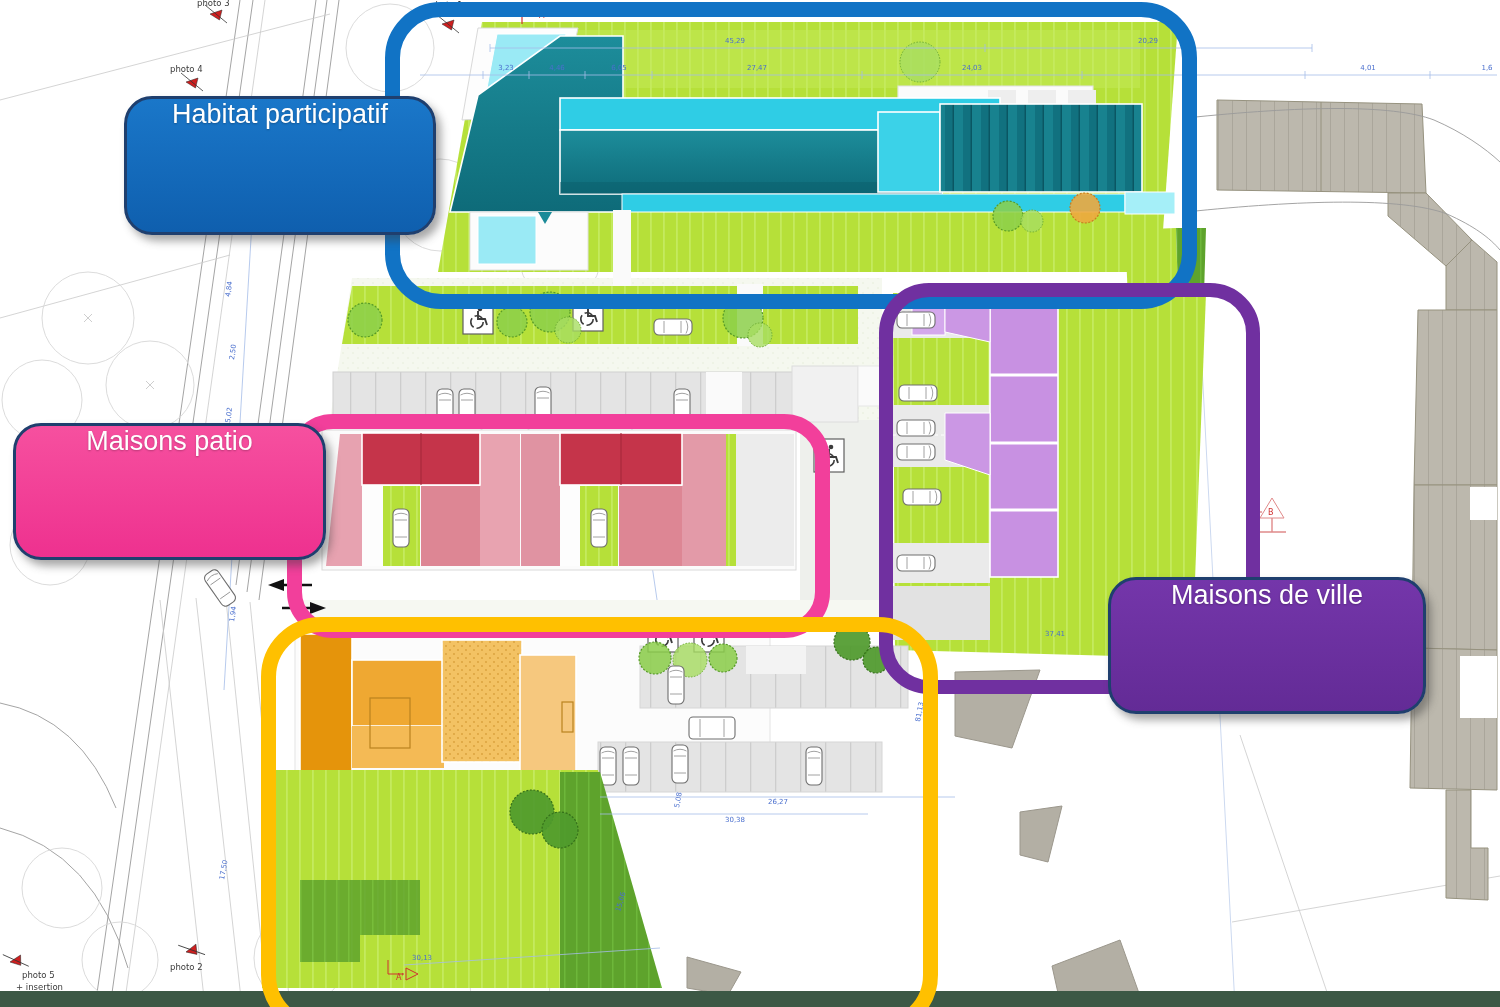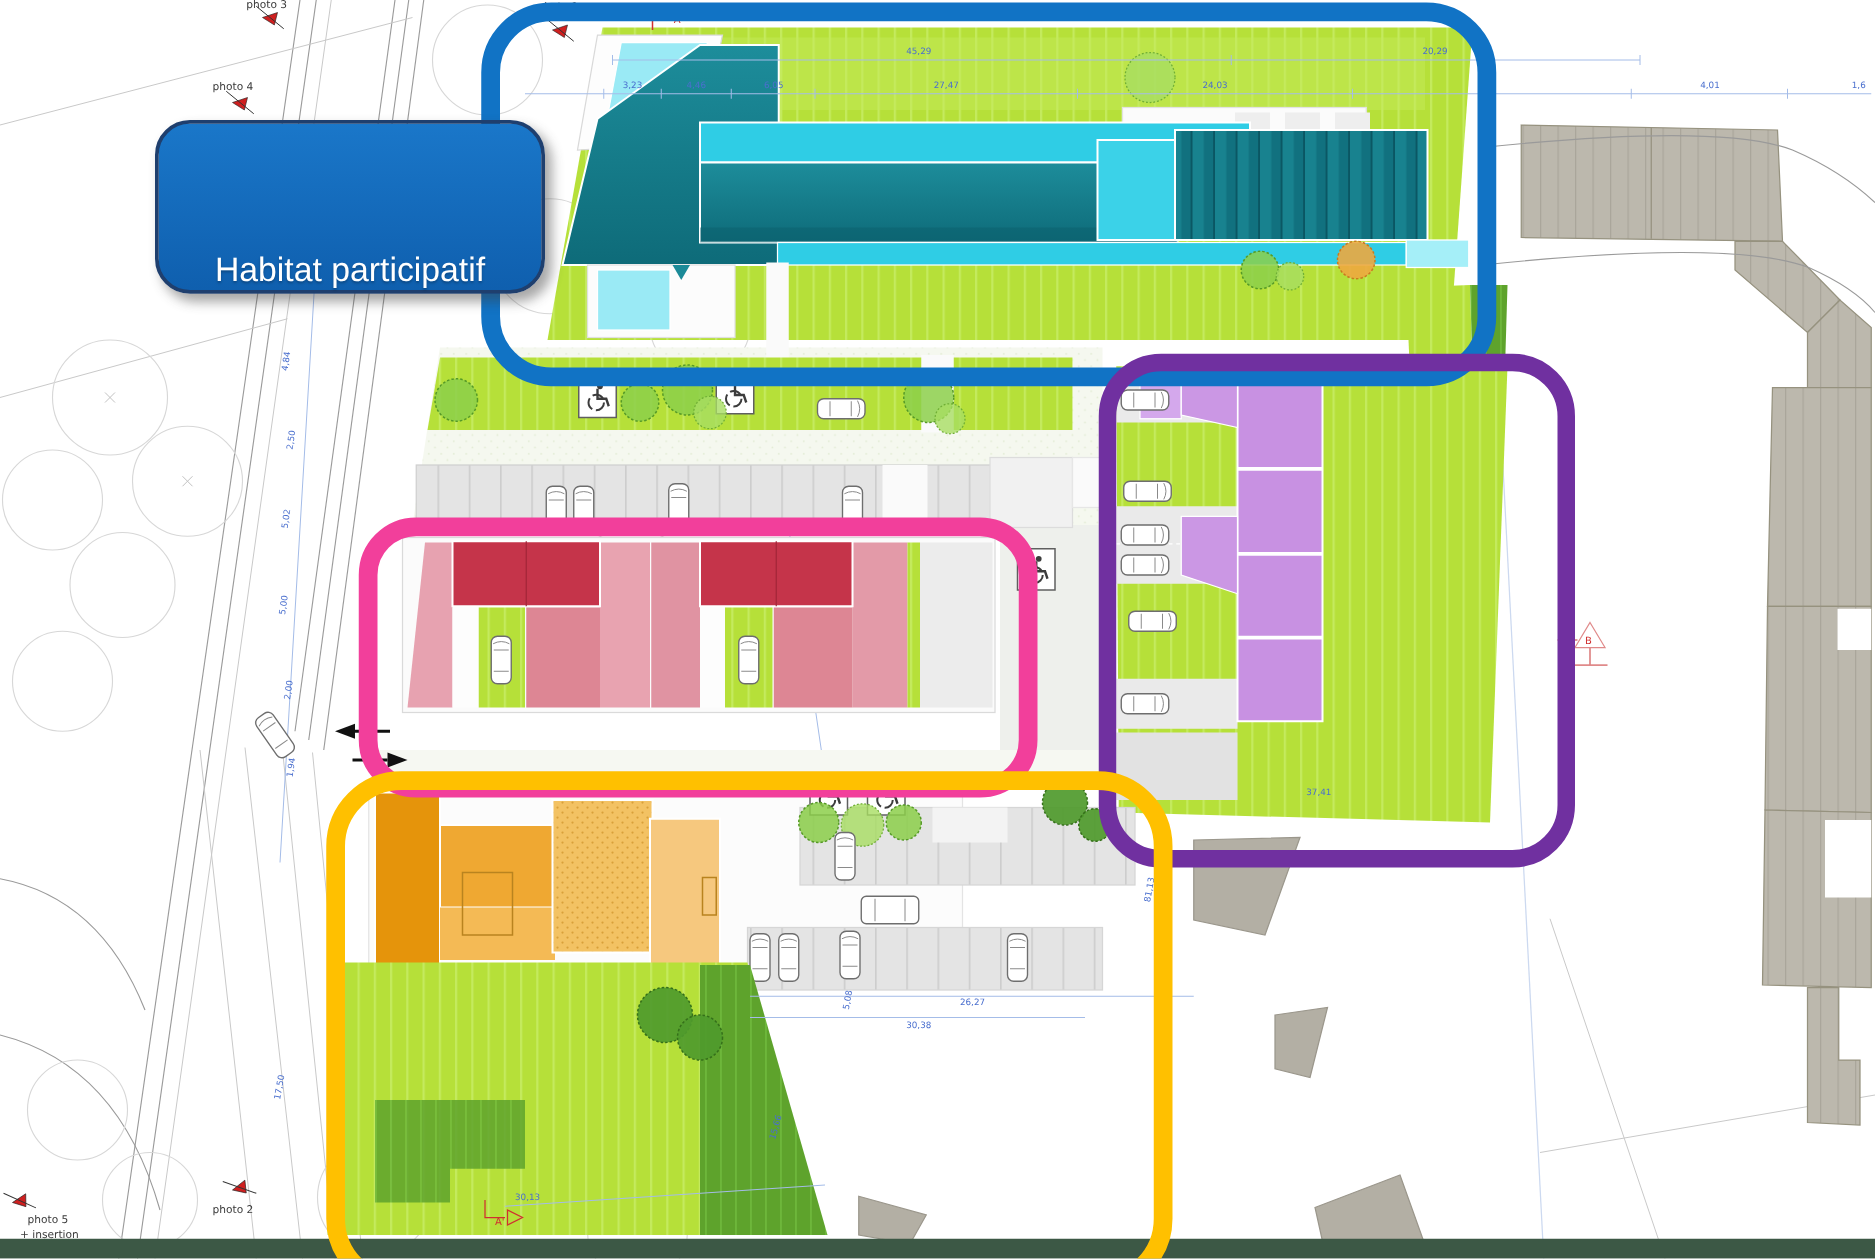--- a/index.html
+++ b/index.html
@@ -22,21 +22,21 @@
   .trl{fill:#a8dd62;fill-opacity:.8;stroke:#6fae35;stroke-width:1;stroke-dasharray:1.5 1.5}
   .trd{fill:#4f9a2c;fill-opacity:.92;stroke:#35701a;stroke-width:1.2;stroke-dasharray:2 1.6}
   .tro{fill:#eda93f;fill-opacity:.9;stroke:#c97b1f;stroke-width:1.2;stroke-dasharray:2 1.6}
   
   .outline{position:absolute;background:transparent;pointer-events:none;}
   .o-blue{left:385px;top:2px;width:782px;height:277px;border:15px solid #1173c5;border-radius:56px;}
   .o-pink{left:287px;top:414px;width:513px;height:194px;border:15px solid #f23f9b;border-radius:46px;}
   .o-purple{left:879px;top:283px;width:353px;height:383px;border:14px solid #7030a0;border-radius:50px;}
   .o-orange{left:261px;top:617px;width:647px;height:388px;border:15px solid #ffc000;border-radius:60px;}
   
-  .lbl{position:absolute;display:flex;align-items:flex-end;justify-content:center;
+  .lbl{position:absolute;display:flex;align-items:flex-start;justify-content:center;
        color:#fff;font-size:27px;border:3px solid #1f3f6e;border-radius:28px;
        box-shadow:5px 6px 9px rgba(60,60,60,.45);text-shadow:0 1px 2px rgba(0,0,0,.25);}
   .l-habitat{left:124px;top:96px;width:306px;height:133px;background:linear-gradient(#1a77c9,#0f5fae);}
   .l-patio{left:13px;top:423px;width:307px;height:131px;background:linear-gradient(#f6509f,#ee318f);}
   .l-ville{left:1108px;top:577px;width:312px;height:131px;background:linear-gradient(#7436aa,#632b96);}
   .l-collectif{left:793px;top:830px;width:311px;height:141px;background:linear-gradient(#ffc00a,#fbaf00);}
 </style>
 </head>
 <body>
 
@@ -408,14 +408,20 @@
 </svg>
 
 <div class="outline o-blue" style="border-color: rgb(17, 115, 197);"></div>
 <div class="outline o-pink" style="border-color: rgb(242, 63, 155);"></div>
 <div class="outline o-purple" style="border-color: rgb(112, 48, 160);"></div>
 <div class="outline o-orange" style="border-color: rgb(255, 192, 0);"></div>
 
 <div class="lbl l-habitat">
   <span>Habitat participatif</span>
 </div>
-
+<div class="lbl l-patio">
+  <span>Maisons patio</span>
 </div>
+<div class="lbl l-ville">
+  <span>Maisons de ville</span>
+</div>
+
+</div>
 
 </body></html>

